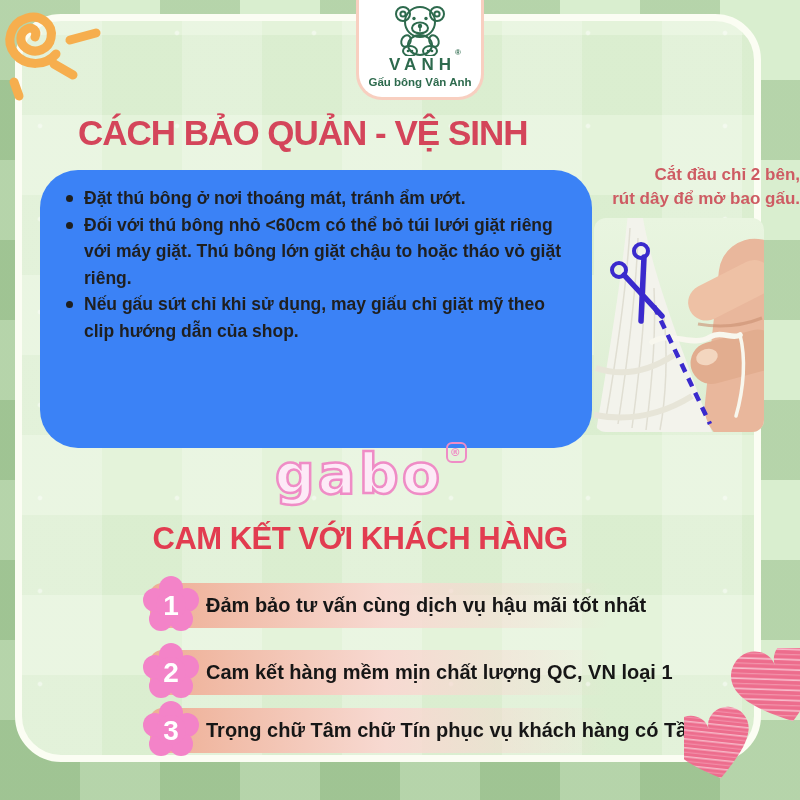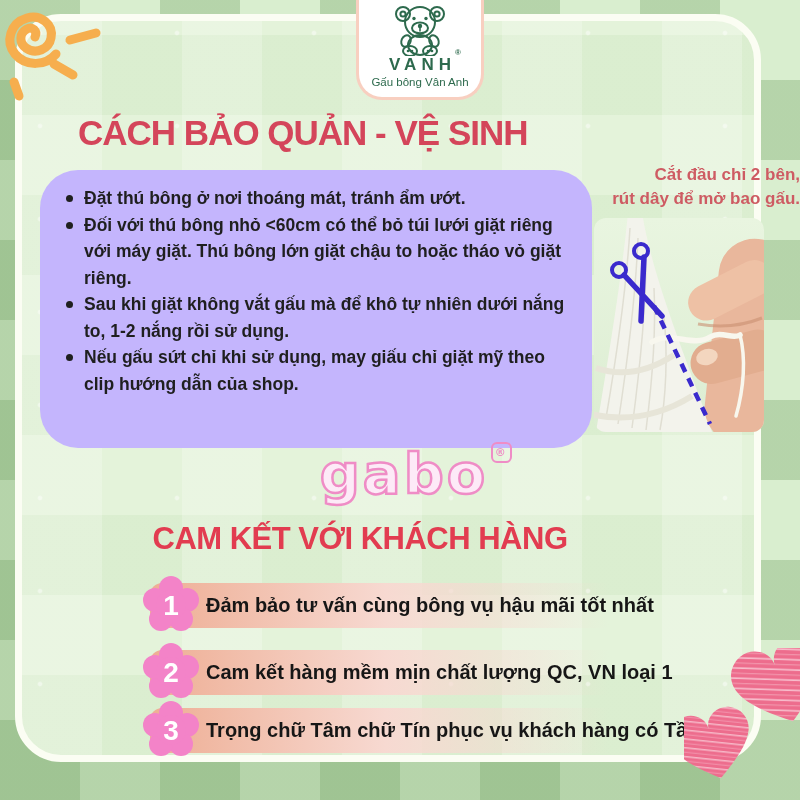--- a/index.html
+++ b/index.html
@@ -28,33 +28,33 @@
 
   
   .logo-box{
     position:absolute;left:356px;top:0;width:128px;height:100px;
     background:#ffffff;border:3px solid #f8cfc0;border-top:none;
     border-radius:0 0 26px 26px;
     display:flex;flex-direction:column;align-items:center;justify-content:flex-start;
     padding-top:4px;box-sizing:border-box;z-index:5;
   }
   .brand-name{color:#2d6a4d;font-weight:bold;font-size:17px;letter-spacing:5px;line-height:18px;margin-top:0;text-indent:5px;}
-  .brand-tagline{color:#2d6a4d;font-weight:normal;font-size:11.5px;line-height:14px;margin-top:1px;}
+  .brand-tagline{color:#2d6a4d;font-weight:bold;font-size:11.5px;line-height:14px;margin-top:1px;}
   .bear-wrap{position:relative;width:66px;height:52px;}
   .bear-reg{position:absolute;right:-8px;bottom:-1px;color:#2d6a4d;font-size:8px;font-weight:bold;}
 
   .page-title{
     position:absolute;left:78px;top:113px;
     color:#d4455a;font-weight:bold;font-size:35px;letter-spacing:-1px;z-index:3;text-align:right;
   }
 
   
   .care-box{
     position:absolute;left:40px;top:170px;width:552px;height:278px;
-    background:#c4b5fd;border-radius:38px;box-sizing:border-box;
+    background:#3b82f6;border-radius:38px;box-sizing:border-box;
     padding:15px 16px 10px 20px;z-index:2;
   }
   .care-box ul{margin:0;padding:0;list-style:none;}
   .care-box li{
     position:relative;padding-left:24px;color:#1f1f1f;
     font-weight:bold;font-size:17.5px;line-height:26.5px;
   }
   .care-box li::before{
     content:"";position:absolute;left:6px;top:10px;width:7px;height:7px;border-radius:50%;background:#1f1f1f;
   }
@@ -64,21 +64,21 @@
     position:absolute;left:588px;top:163px;width:212px;
     text-align:right;color:#ce5b63;font-weight:bold;font-size:17px;line-height:24px;z-index:3;
   }
   .photo{
     position:absolute;left:594px;top:218px;width:170px;height:214px;
     border-radius:12px;overflow:hidden;z-index:2;
     background:linear-gradient(180deg,#e9f5e0,#dcedd2);
   }
 
   
-  .gabo-row{position:absolute;left:0;top:444px;width:718px;text-align:center;z-index:3;margin-left:45px;}
+  .gabo-row{position:absolute;left:0;top:444px;width:718px;text-align:center;z-index:3;}
   .gabo-logo{
     position:relative;display:inline-block;
     font-family:"DejaVu Sans",sans-serif;font-weight:bold;font-size:56px;line-height:60px;
     color:#fdeaf7;-webkit-text-stroke:2.5px #ef8cc6;letter-spacing:3px;
     text-shadow:0 0 1px #f4a8d6;
   }
   .gabo-reg{
     position:absolute;right:-24px;top:-2px;width:17px;height:17px;
     border:2px solid #ef8cc6;border-radius:6px;color:#ef8cc6;
     font-size:11px;font-weight:bold;line-height:17px;text-align:center;
@@ -152,21 +152,20 @@
     <div class="brand-name">VANH</div>
     <div class="brand-tagline">Gấu bông Vân Anh</div>
   </div>
 
   <div class="page-title">CÁCH BẢO QUẢN - VỆ SINH</div>
 
   <div class="care-box">
     <ul>
       <li>Đặt thú bông ở nơi thoáng mát, tránh ẩm ướt.</li>
       <li>Đối với thú bông nhỏ &lt;60cm có thể bỏ túi lưới giặt riêng với máy giặt. Thú bông lớn giặt chậu to hoặc tháo vỏ giặt riêng.</li>
-      <li>Sau khi giặt không vắt gấu mà để khô tự nhiên dưới nắng to, 1-2 nắng rồi sử dụng.</li>
       <li>Nếu gấu sứt chỉ khi sử dụng, may giấu chỉ giặt mỹ theo clip hướng dẫn của shop.</li>
     </ul>
   </div>
 
   <div class="tip-caption">
     <div>Cắt đầu chỉ 2 bên,</div>
     <div>rút dây để mở bao gấu.</div>
   </div>
 
   <div class="photo">
@@ -219,21 +218,21 @@
       <g fill="#f383c8">
         <circle cx="29" cy="12" r="12"></circle>
           <circle cx="45" cy="24" r="12"></circle>
           <circle cx="39" cy="43" r="12"></circle>
         <circle cx="19" cy="43" r="12"></circle>
           <circle cx="13" cy="24" r="12"></circle>
           <circle cx="29" cy="29" r="15"></circle>
       </g>
       <text x="29" y="39" text-anchor="middle" font-size="28" font-weight="bold" fill="#ffffff" font-family="Liberation Sans, sans-serif">1</text>
     </svg>
-    <div class="commit-text">Đảm bảo tư vấn cùng bông vụ hậu mãi tốt nhất</div>
+    <div class="commit-text">Đảm bảo tư vấn cùng dịch vụ hậu mãi tốt nhất</div>
   </div>
 
   <div class="commit-row row-2">
     <div class="commit-bar"></div>
     <svg class="flower" viewBox="0 0 58 58">
       <g fill="#f383c8">
         <circle cx="29" cy="12" r="12"></circle>
           <circle cx="45" cy="24" r="12"></circle>
           <circle cx="39" cy="43" r="12"></circle>
         <circle cx="19" cy="43" r="12"></circle>

